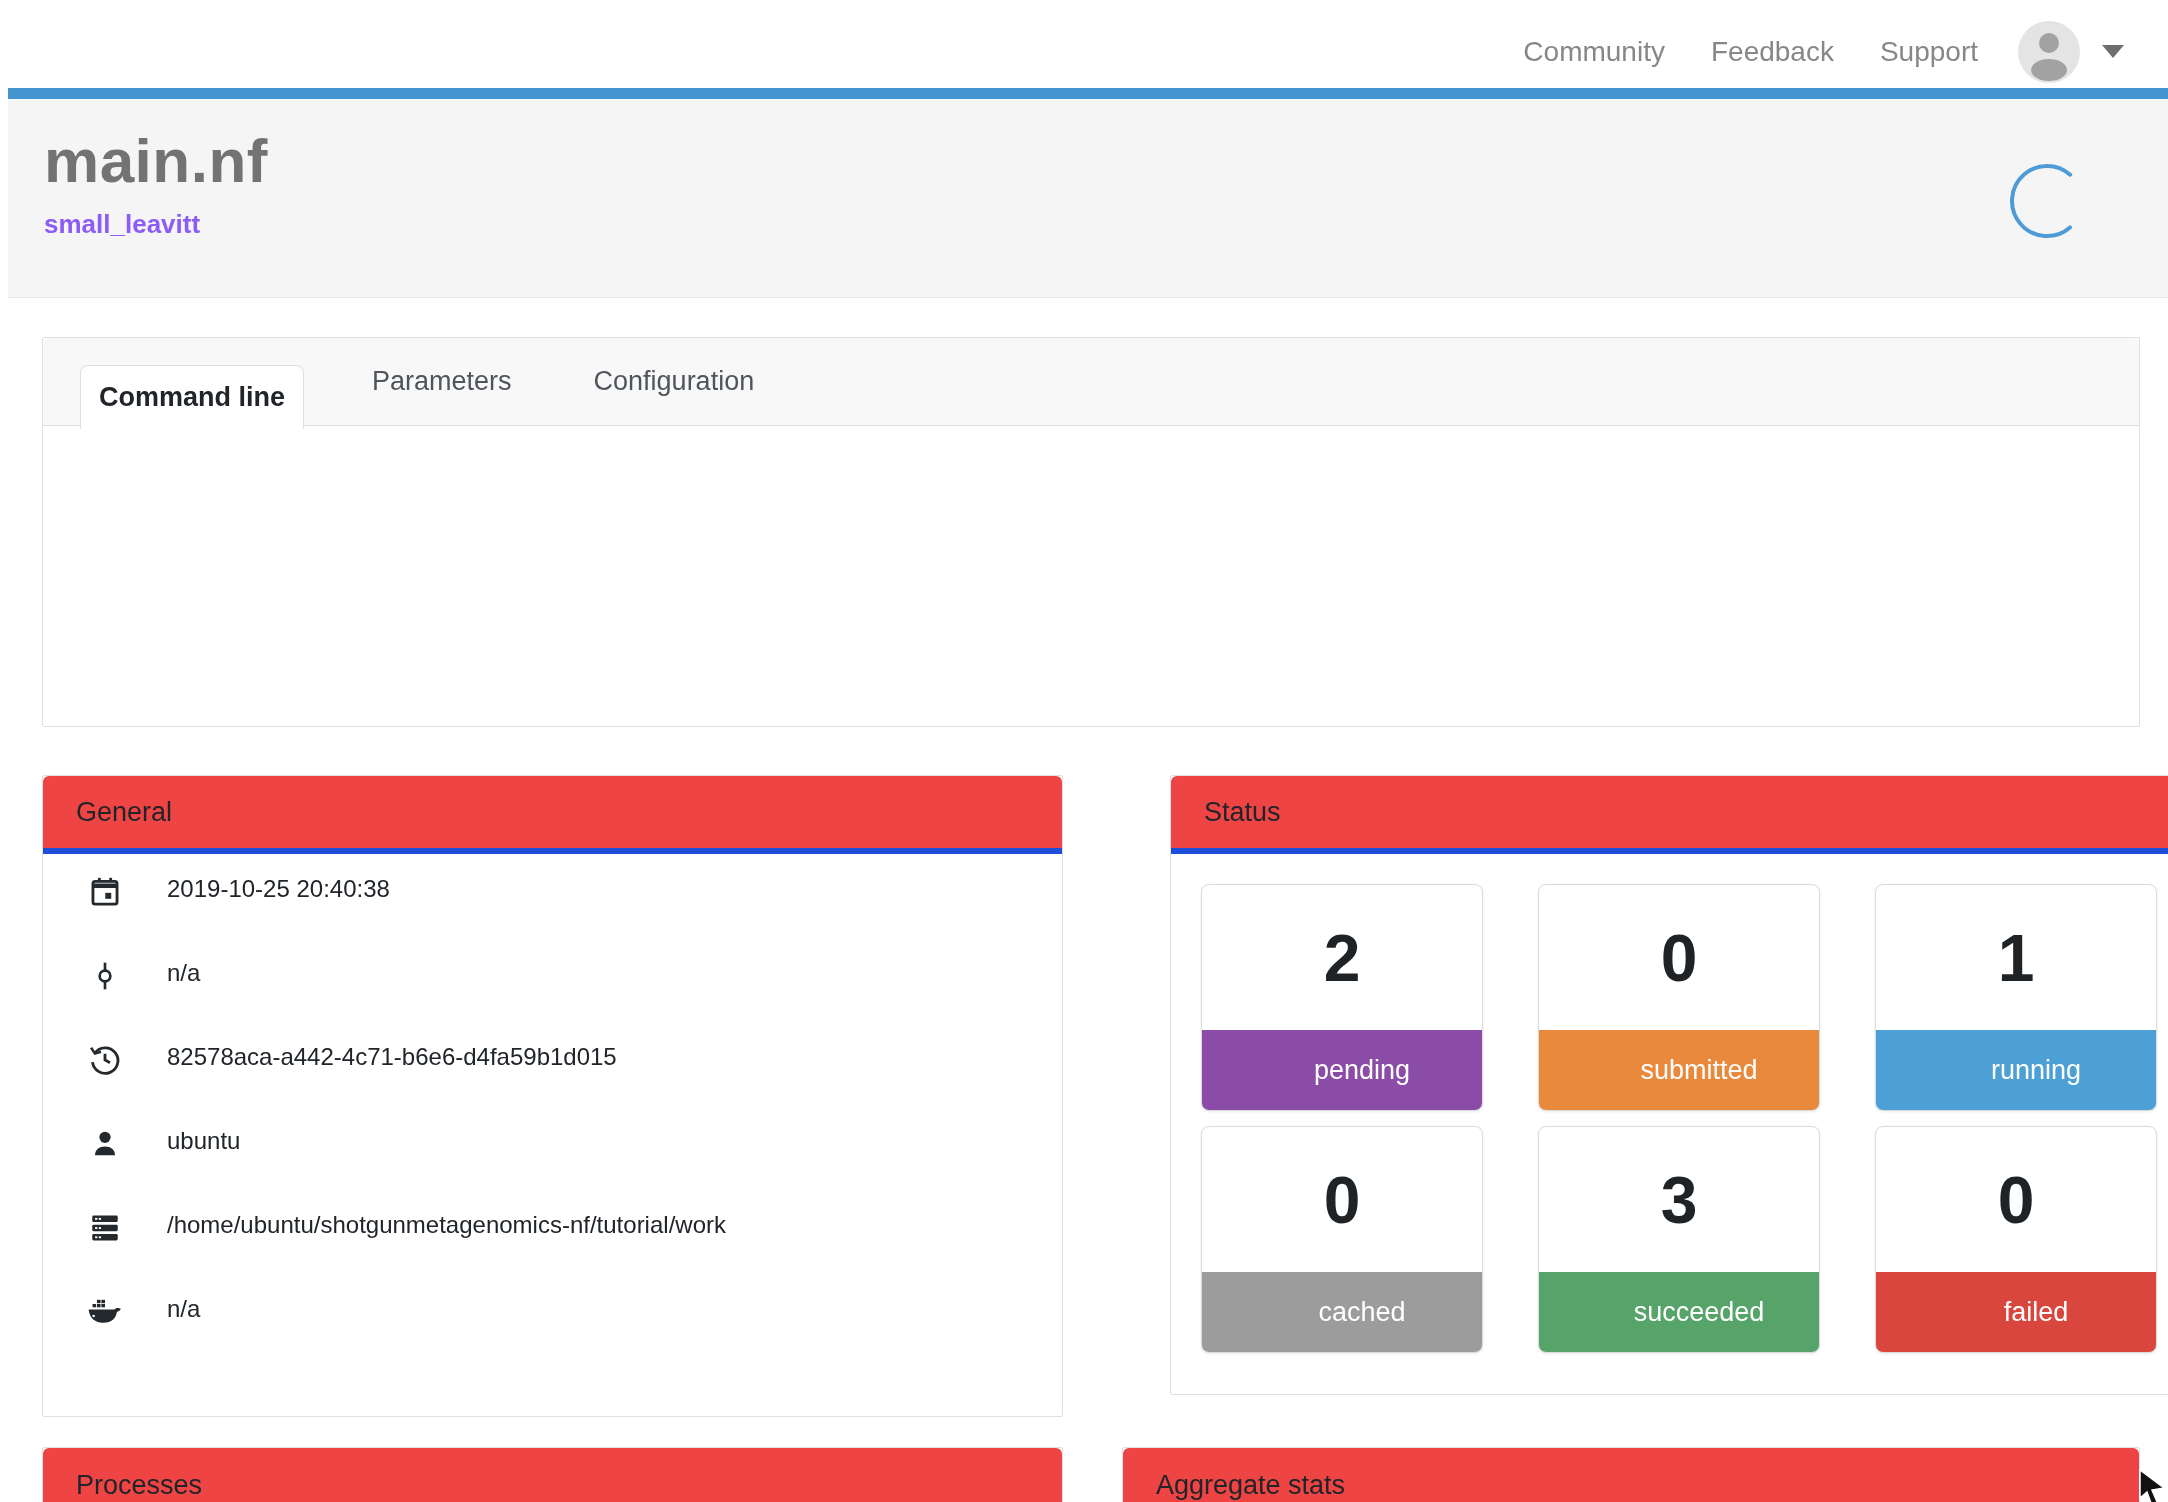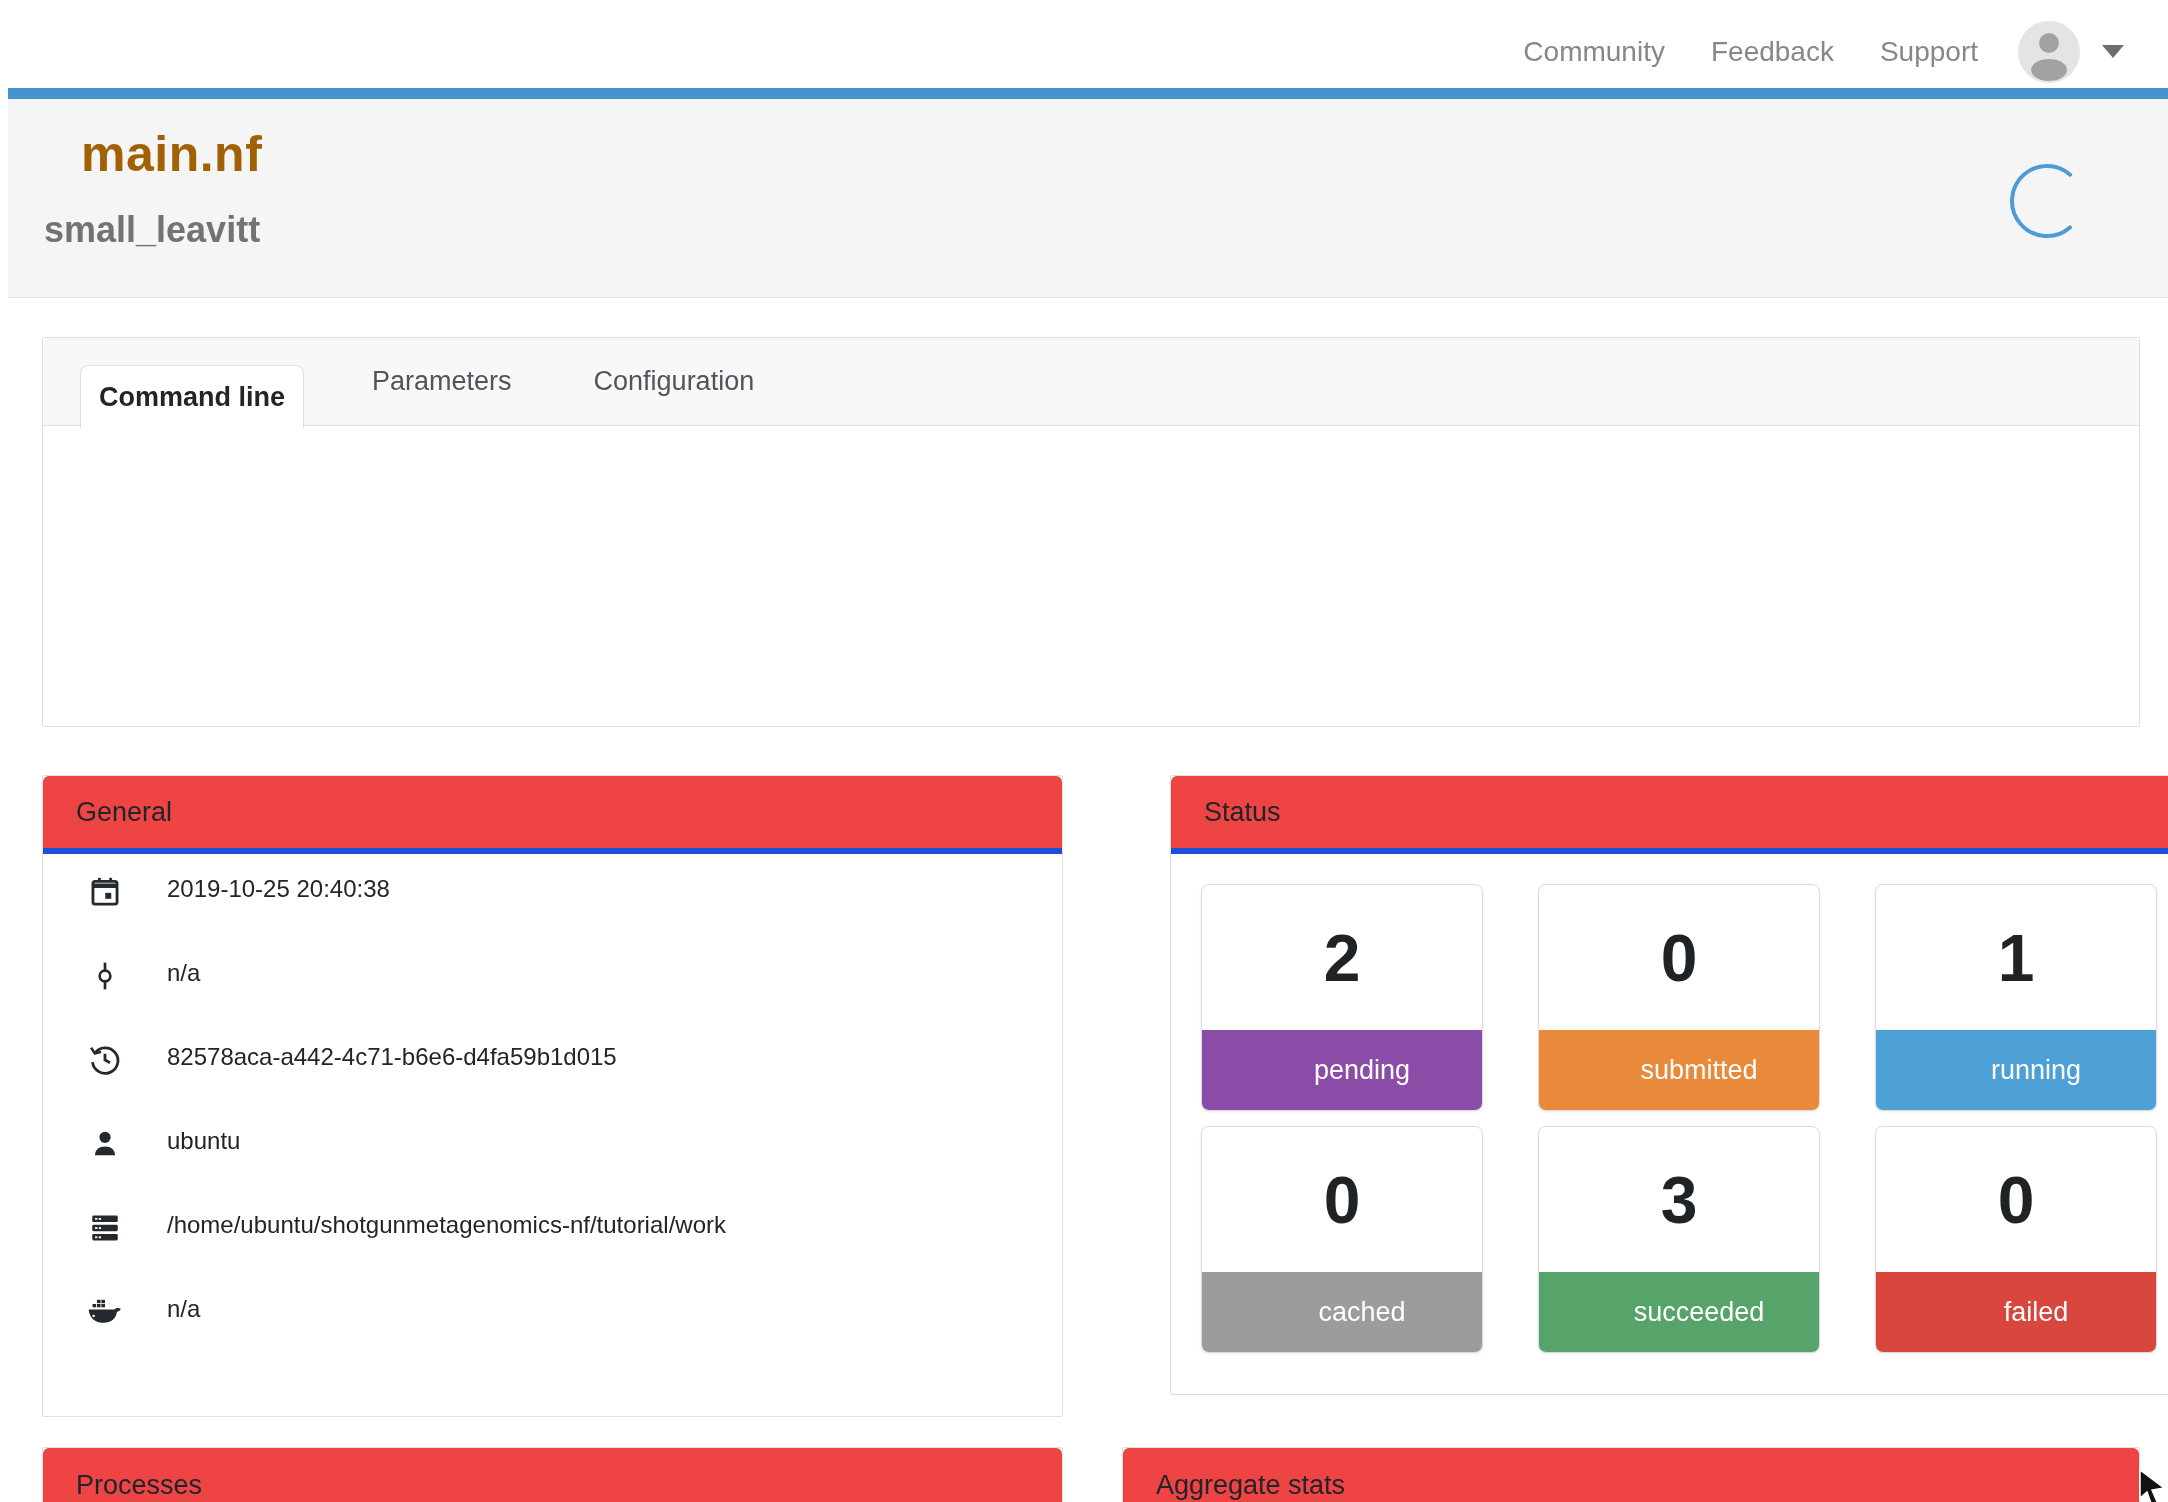--- a/index.html
+++ b/index.html
@@ -26,22 +26,22 @@
     border-left:11px solid transparent; border-right:11px solid transparent;
     border-top:13px solid #6e6e6e;
   }
 
   
   .accent-bar { position:absolute; top:88px; left:8px; right:0; height:11px; background:#4495cf; }
   .page-header {
     position:absolute; top:99px; left:8px; right:0; height:199px;
     background:#f5f5f6; border-bottom:1px solid #e4e5e6;
   }
-  .page-title { position:absolute; left:36px; top:26px; font-size:50px; font-weight:700; color:#a16207; letter-spacing:0.5px;margin-left:37px; }
-  .page-subtitle { position:absolute; left:36px; top:110px; font-size:36px; font-weight:700; color:#737373; }
+  .page-title { position:absolute; left:36px; top:26px; font-size:62px; font-weight:700; color:#737373; letter-spacing:0.5px; }
+  .page-subtitle { position:absolute; left:36px; top:110px; font-size:26px; font-weight:700; color:#8b5cf6; }
   .spinner { position:absolute; left:1999px; top:62px; width:80px; height:80px; }
 
   
   .card {
     position:absolute; background:#ffffff;
     border:1px solid #dddfe1; border-radius:2px;
   }
   .card-header {
     height:78px; background:#ef4444; border-bottom:6px solid #1d4ed8;
     border-radius:6px 6px 0 0; display:flex; align-items:center;

